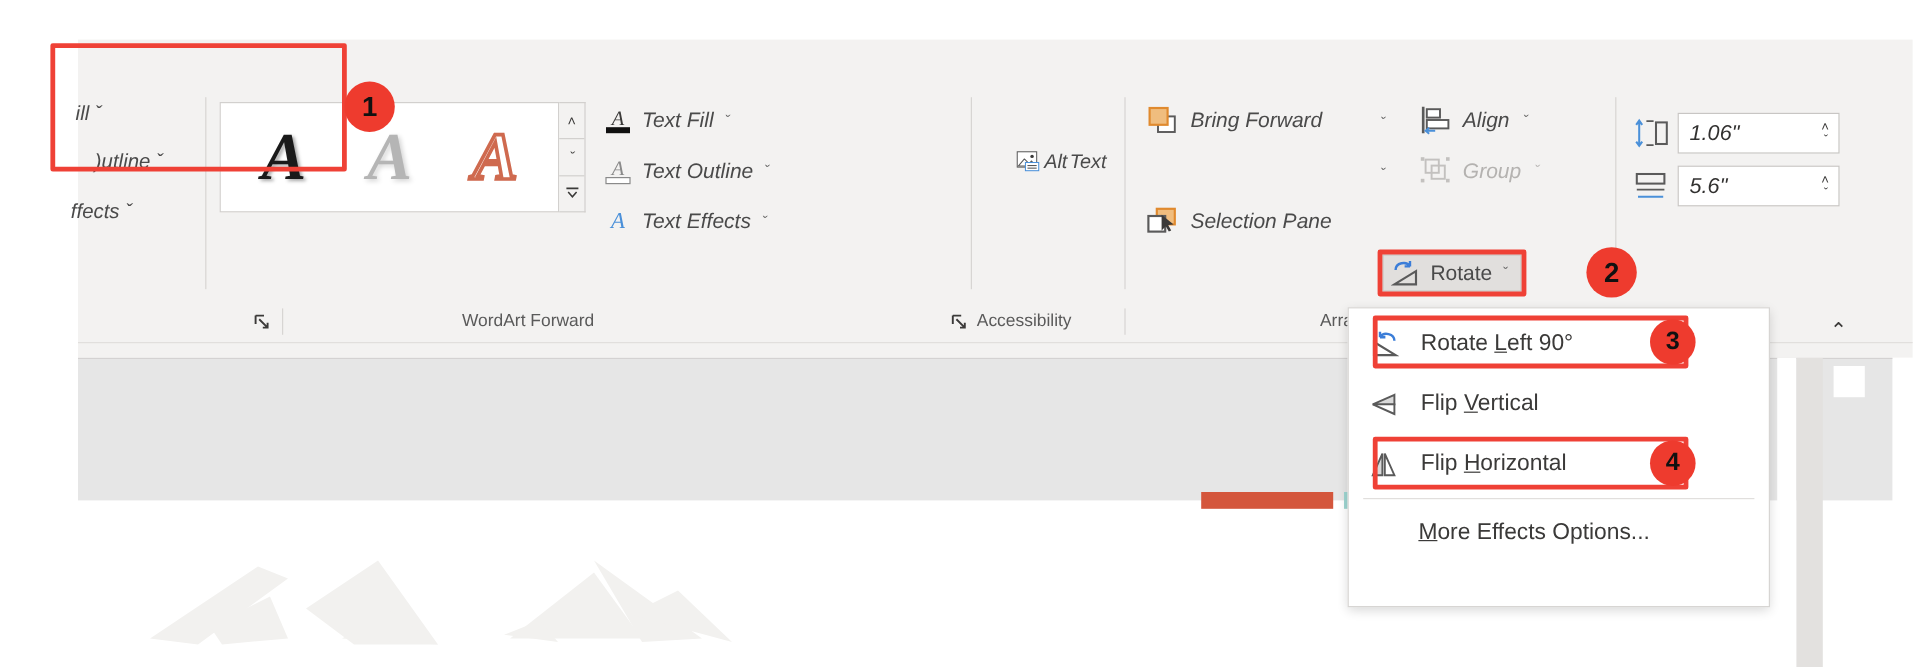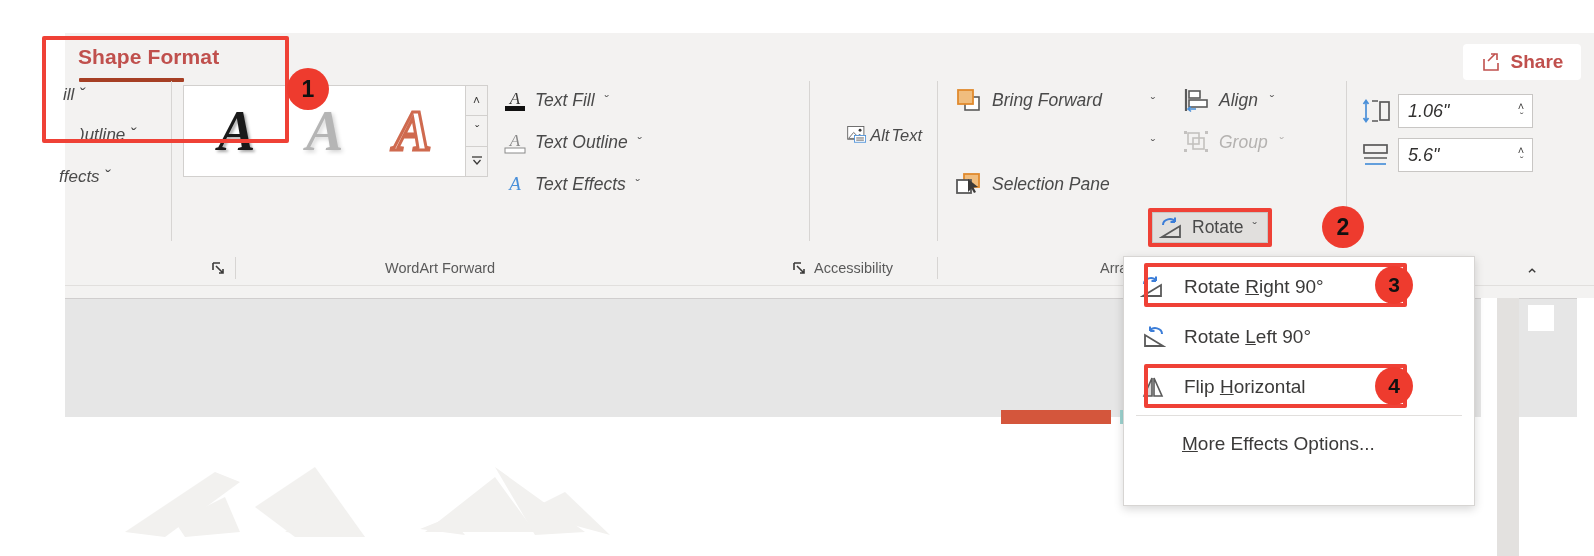--- a/index.html
+++ b/index.html
@@ -330,33 +330,20 @@
   </div>
   <div class="bar-orange"></div>
   <div class="bar-teal"></div>
 
   <div class="scroll-side"></div>
   <div class="scroll-track"></div>
   <div class="tiny-tick"></div>
 
   <div class="app-window">
 
-    <div class="ribbon-tabstrip">
-      <div class="tab-active">Shape Format</div>
-      <div class="tab-underline"></div>
-
-      <div class="share-btn">
-        <svg class="share-icon" viewBox="0 0 22 20">
-          <path d="M3 7 L3 18 L17 18 L17 11" fill="none" stroke="#c0504d" stroke-width="1.6"></path>
-          <path d="M7 9 L14 2" fill="none" stroke="#c0504d" stroke-width="1.6"></path>
-          <path d="M10 2 L16 2 L16 8" fill="none" stroke="#c0504d" stroke-width="1.6" stroke-linejoin="miter"></path>
-        </svg>
-        <span class="lbl">Share</span>
-      </div>
-    </div>
 
     <div class="ribbon-body">
 
       <div class="trunc-item" style="left:-2px; top:6px;">ill ˇ</div>
       <div class="trunc-item" style="left:-8px; top:46px;margin-left:22px;">)utline ˇ</div>
       <div class="trunc-item" style="left:-6px; top:88px;">ffects ˇ</div>
 
       <div class="vsep" style="left:106px; top:2px; height:160px;"></div>
 
       <div class="wa-gallery">
@@ -514,40 +501,40 @@
       <path d="M3 21 L21 21 L21 10 Z" fill="none" stroke="#5a5a5a" stroke-width="1.8"></path>
     </svg>
     <span class="lbl" style="font-size:17.5px; color:#4a4a4a;">Rotate</span>
     <span class="chev">ˇ</span>
   </div>
 
   <div class="collapse-chev">⌃</div>
 
   <div class="menu">
 
-    <div class="menu-item">
-      <span class="ic">
-        <svg width="26" height="24" viewBox="0 0 26 24">
-          <path d="M4 9 C4 3, 13 1, 16 6 M16 6 L11.5 6 M16 6 L16 1.5" stroke="#3b7dd8" stroke-width="2" fill="none"></path>
-          <path d="M3 21 L21 21 L21 10 Z" fill="none" stroke="#5a5a5a" stroke-width="1.8"></path>
-        </svg>
-      </span>
-      <span class="lbl"><span>Rotate </span><span class="u">R</span><span>ight 90°</span></span>
-    </div>
 
     <div class="menu-item">
       <span class="ic">
         <svg width="26" height="24" viewBox="0 0 26 24">
           <path d="M22 9 C22 3, 13 1, 10 6 M10 6 L14.5 6 M10 6 L10 1.5" stroke="#3b7dd8" stroke-width="2" fill="none"></path>
           <path d="M23 21 L5 21 L5 10 Z" fill="none" stroke="#5a5a5a" stroke-width="1.8"></path>
         </svg>
       </span>
       <span class="lbl"><span>Rotate </span><span class="u">L</span><span>eft 90°</span></span>
     </div>
 
+    <div class="menu-item">
+      <span class="ic">
+        <svg width="26" height="24" viewBox="0 0 26 24">
+          <path d="M22 4 L4 12 L22 12 Z" fill="#d9d9d9" stroke="#5a5a5a" stroke-width="1.6"></path>
+          <path d="M22 20 L4 12 L22 12 Z" fill="#ffffff" stroke="#5a5a5a" stroke-width="1.6"></path>
+        </svg>
+      </span>
+      <span class="lbl"><span>Flip </span><span class="u">V</span><span>ertical</span></span>
+    </div>
 
     <div class="menu-item">
       <span class="ic">
         <svg width="26" height="24" viewBox="0 0 26 24">
           <path d="M12 3 L4 21 L12 21 Z" fill="#d9d9d9" stroke="#5a5a5a" stroke-width="1.6"></path>
           <path d="M14 3 L22 21 L14 21 Z" fill="#ffffff" stroke="#5a5a5a" stroke-width="1.6"></path>
         </svg>
       </span>
       <span class="lbl"><span>Flip </span><span class="u">H</span><span>orizontal</span></span>
     </div>

